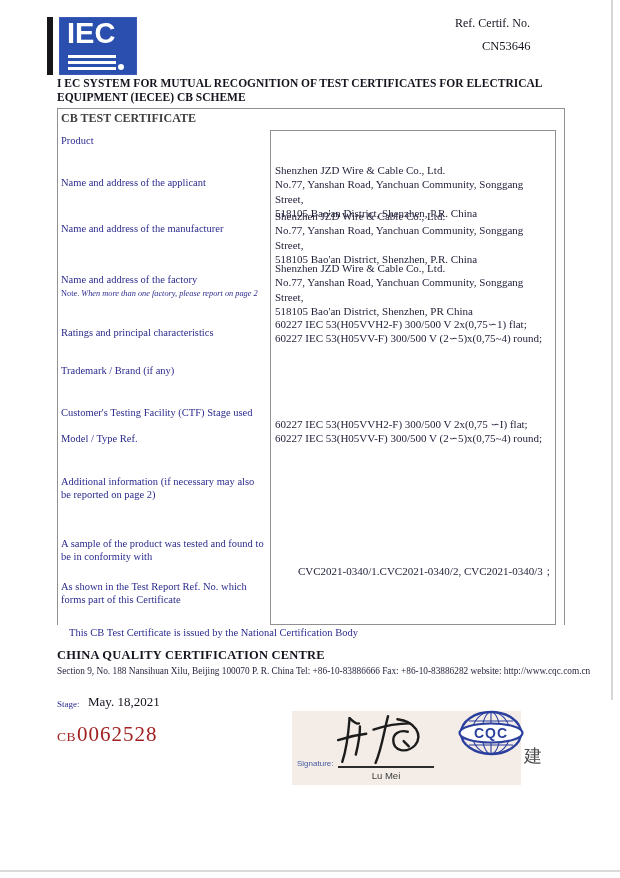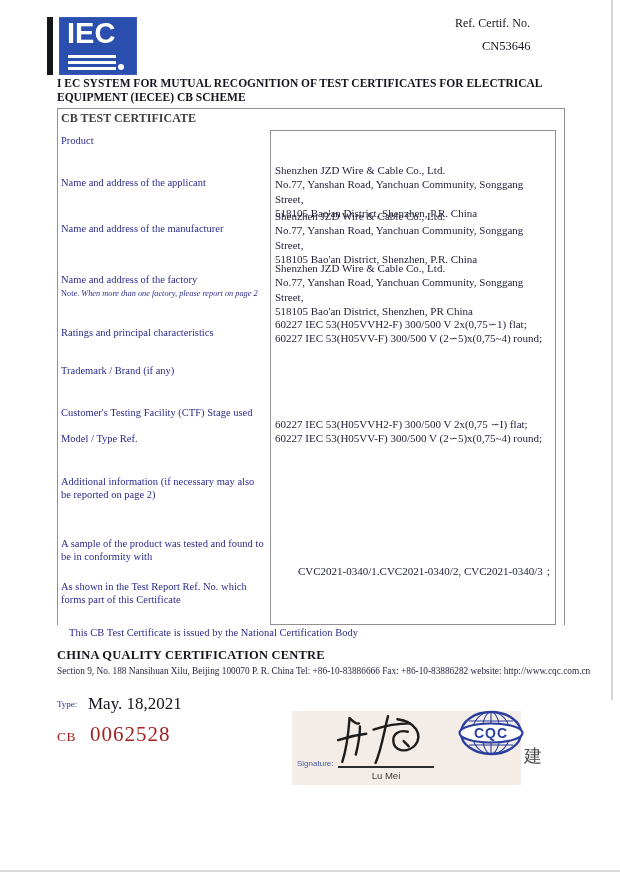--- a/index.html
+++ b/index.html
@@ -47,22 +47,22 @@
   .t-model-lbl{top:433px;}         .t-model-val{top:417px;}
   .t-additional-lbl{top:464px;margin-top:12px;}    .t-additional-val{top:456px;}
   .t-conformity-lbl{top:538px;}    .t-conformity-val{top:511px;}
   .t-report-lbl{top:581px;}        .t-report-val{top:564px;left:281px;margin-left:17px;}
 
   
   .issued-line{position:absolute;left:62px;top:627px;font-size:10.5px;color:#2b2b8e;margin-left:7px;}
   .ncb-name{position:absolute;left:57px;top:648px;font-size:12.5px;font-weight:bold;color:#14141f;letter-spacing:.2px;}
   .ncb-address{position:absolute;left:57px;top:666px;font-size:9.3px;color:#1e1e38;}
   .date-label{position:absolute;left:57px;top:699px;font-size:9px;color:#2b2b8e;}
-  .date-value{position:absolute;left:88px;top:694px;font-size:17px;color:#14141f;}
-  .cb-number-row{position:absolute;left:57px;top:722px;display:flex;align-items:baseline;gap:14px;color:#a12222;}
+  .date-value{position:absolute;left:88px;top:694px;font-size:13px;color:#14141f;}
+  .cb-number-row{position:absolute;left:57px;top:722px;display:flex;align-items:baseline;gap:1px;color:#a12222;}
   .cb-prefix{font-size:13.5px;letter-spacing:.5px;}
   .cb-digits{font-size:21px;letter-spacing:1px;}
 
   
   .scan-tint{position:absolute;left:292px;top:711px;width:229px;height:74px;background:#f4ede7;}
   .sig-svg{position:absolute;left:332px;top:713px;}
   .sig-line{position:absolute;left:338px;top:766px;width:96px;height:2px;background:#2c2c2c;}
   .sig-label{position:absolute;left:297px;top:759px;font-family:"Liberation Sans",sans-serif;font-size:8px;color:#44599f;}
   .sig-name{position:absolute;left:338px;top:770px;width:96px;text-align:center;font-family:"Liberation Sans",sans-serif;font-size:9.5px;color:#3b3b3b;}
   .cqc-svg{position:absolute;left:458px;top:710px;}
@@ -137,21 +137,21 @@
   <div class="lbl t-additional-lbl">Additional information (if necessary may also be reported on page 2)</div>
 
   <div class="lbl t-conformity-lbl">A sample of the product was tested and found to be in conformity with</div>
 
   <div class="lbl t-report-lbl">As shown in the Test Report Ref. No. which forms part of this Certificate</div>
   <div class="val t-report-val">CVC2021-0340/1.CVC2021-0340/2, CVC2021-0340/3；</div>
 
   <div class="issued-line">This CB Test Certificate is issued by the National Certification Body</div>
   <div class="ncb-name">CHINA QUALITY CERTIFICATION CENTRE</div>
   <div class="ncb-address">Section 9, No. 188 Nansihuan Xilu, Beijing 100070 P. R. China Tel: +86-10-83886666 Fax: +86-10-83886282 website: http://www.cqc.com.cn</div>
-  <div class="date-label">Type:</div>
+  <div class="date-label">Stage:</div>
   <div class="date-value">May. 18,2021</div>
 
   <div class="cb-number-row">
     <span class="cb-prefix">CB</span>
     <span class="cb-digits">0062528</span>
   </div>
 
   <div class="scan-tint"></div>
 
   <svg class="sig-svg" width="110" height="52" viewBox="0 0 100 50">

